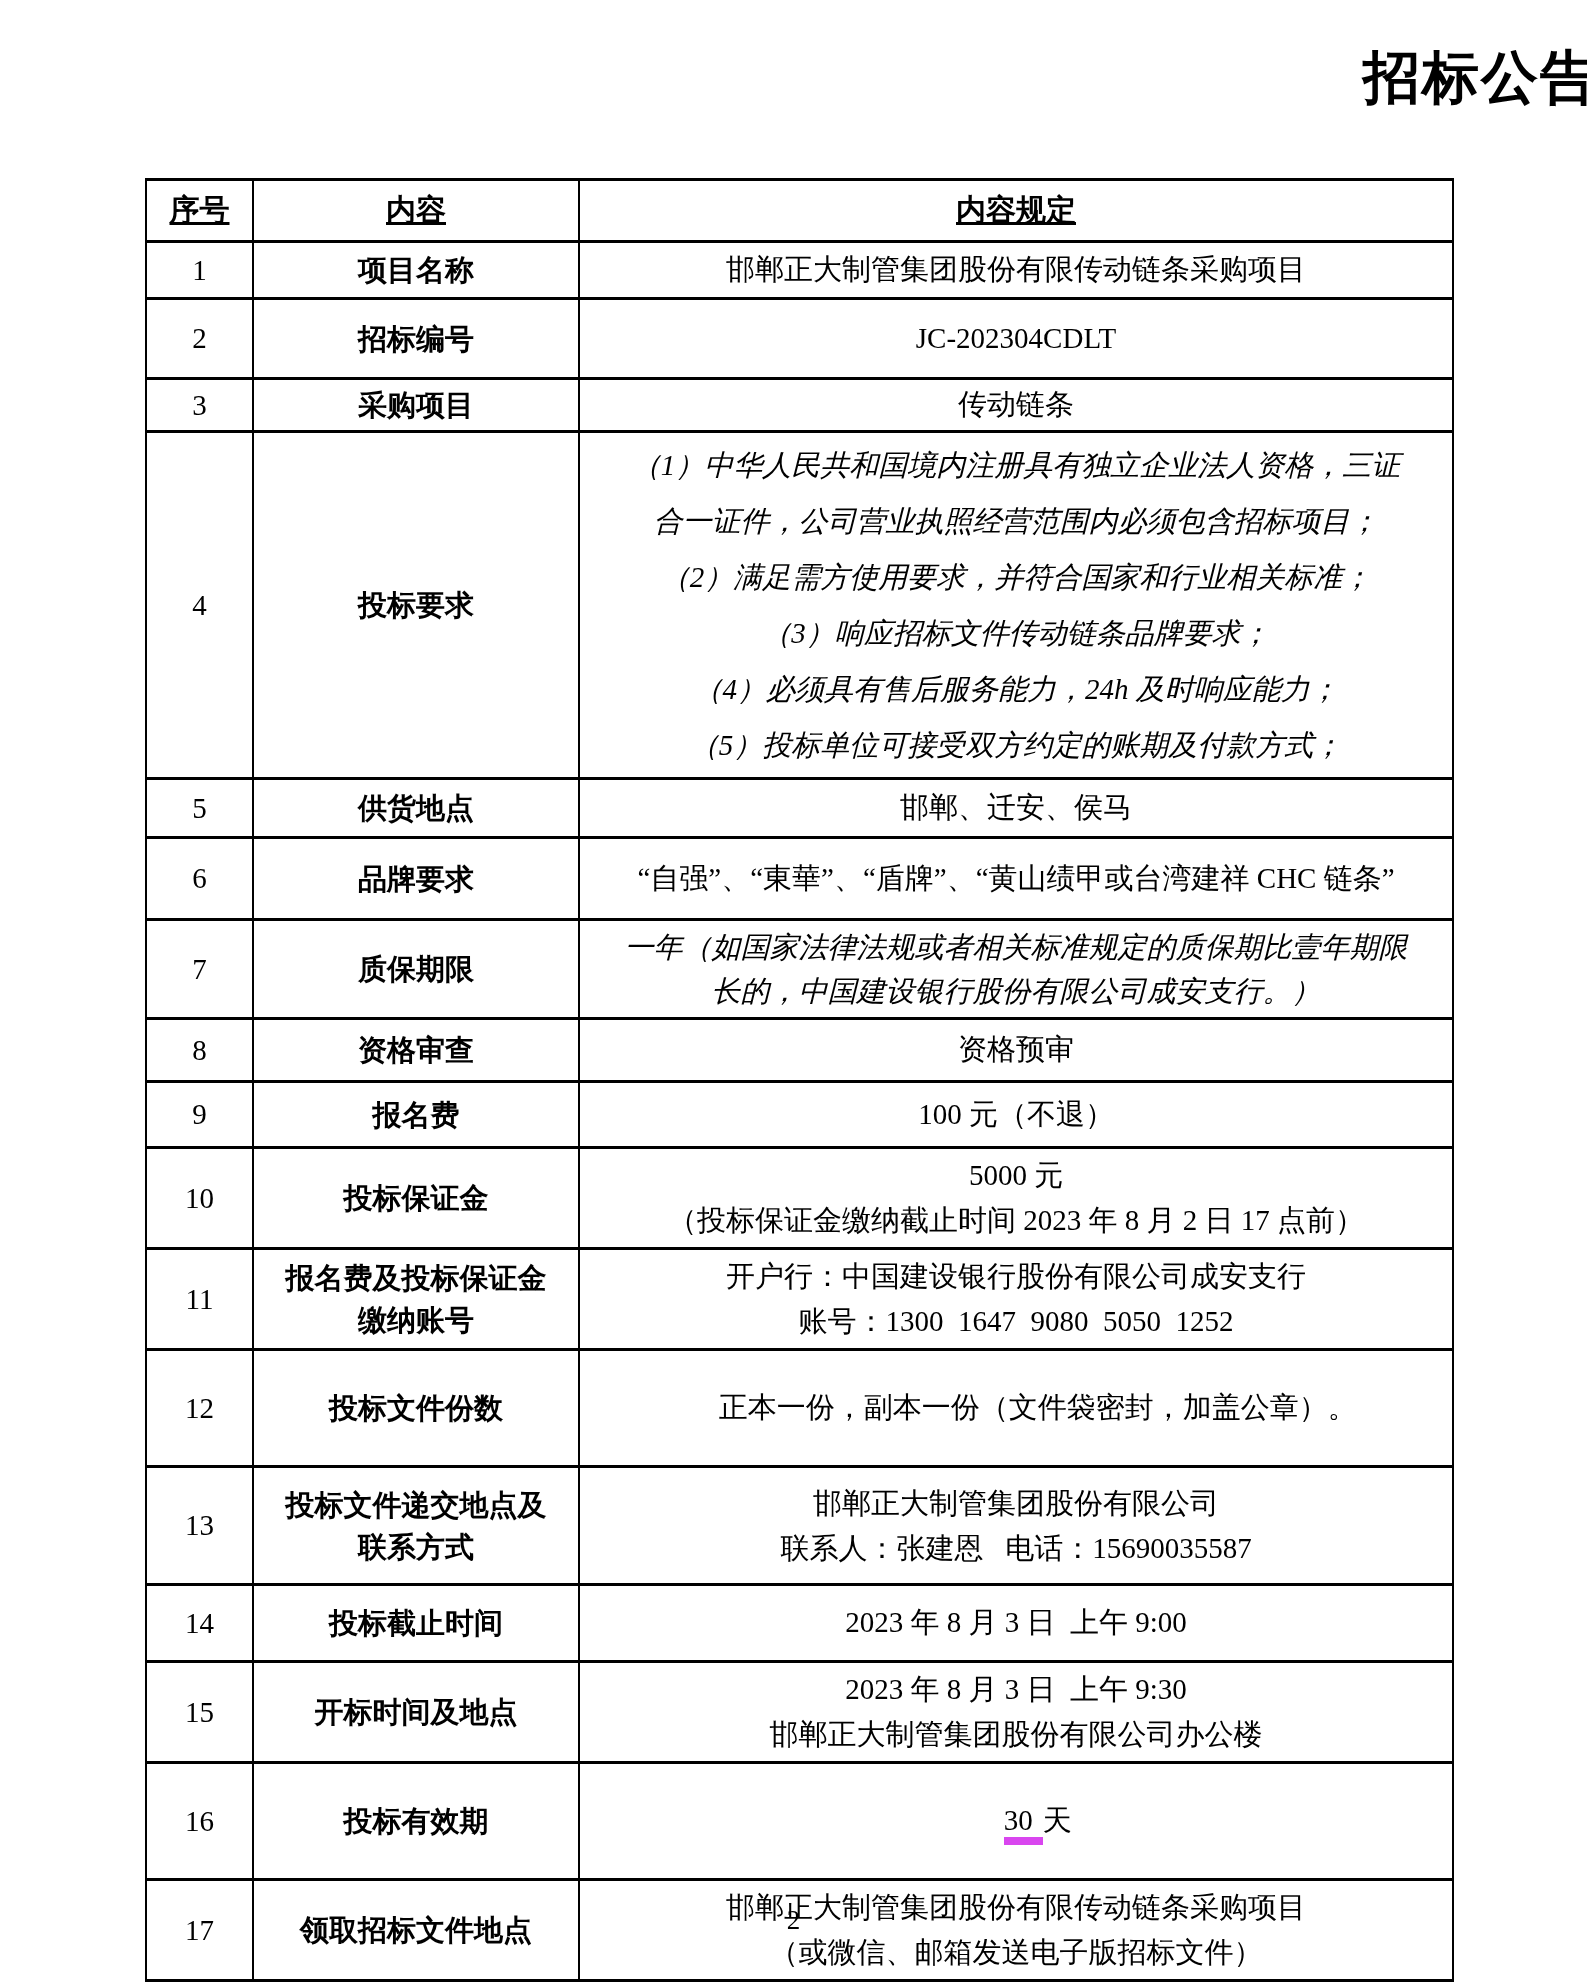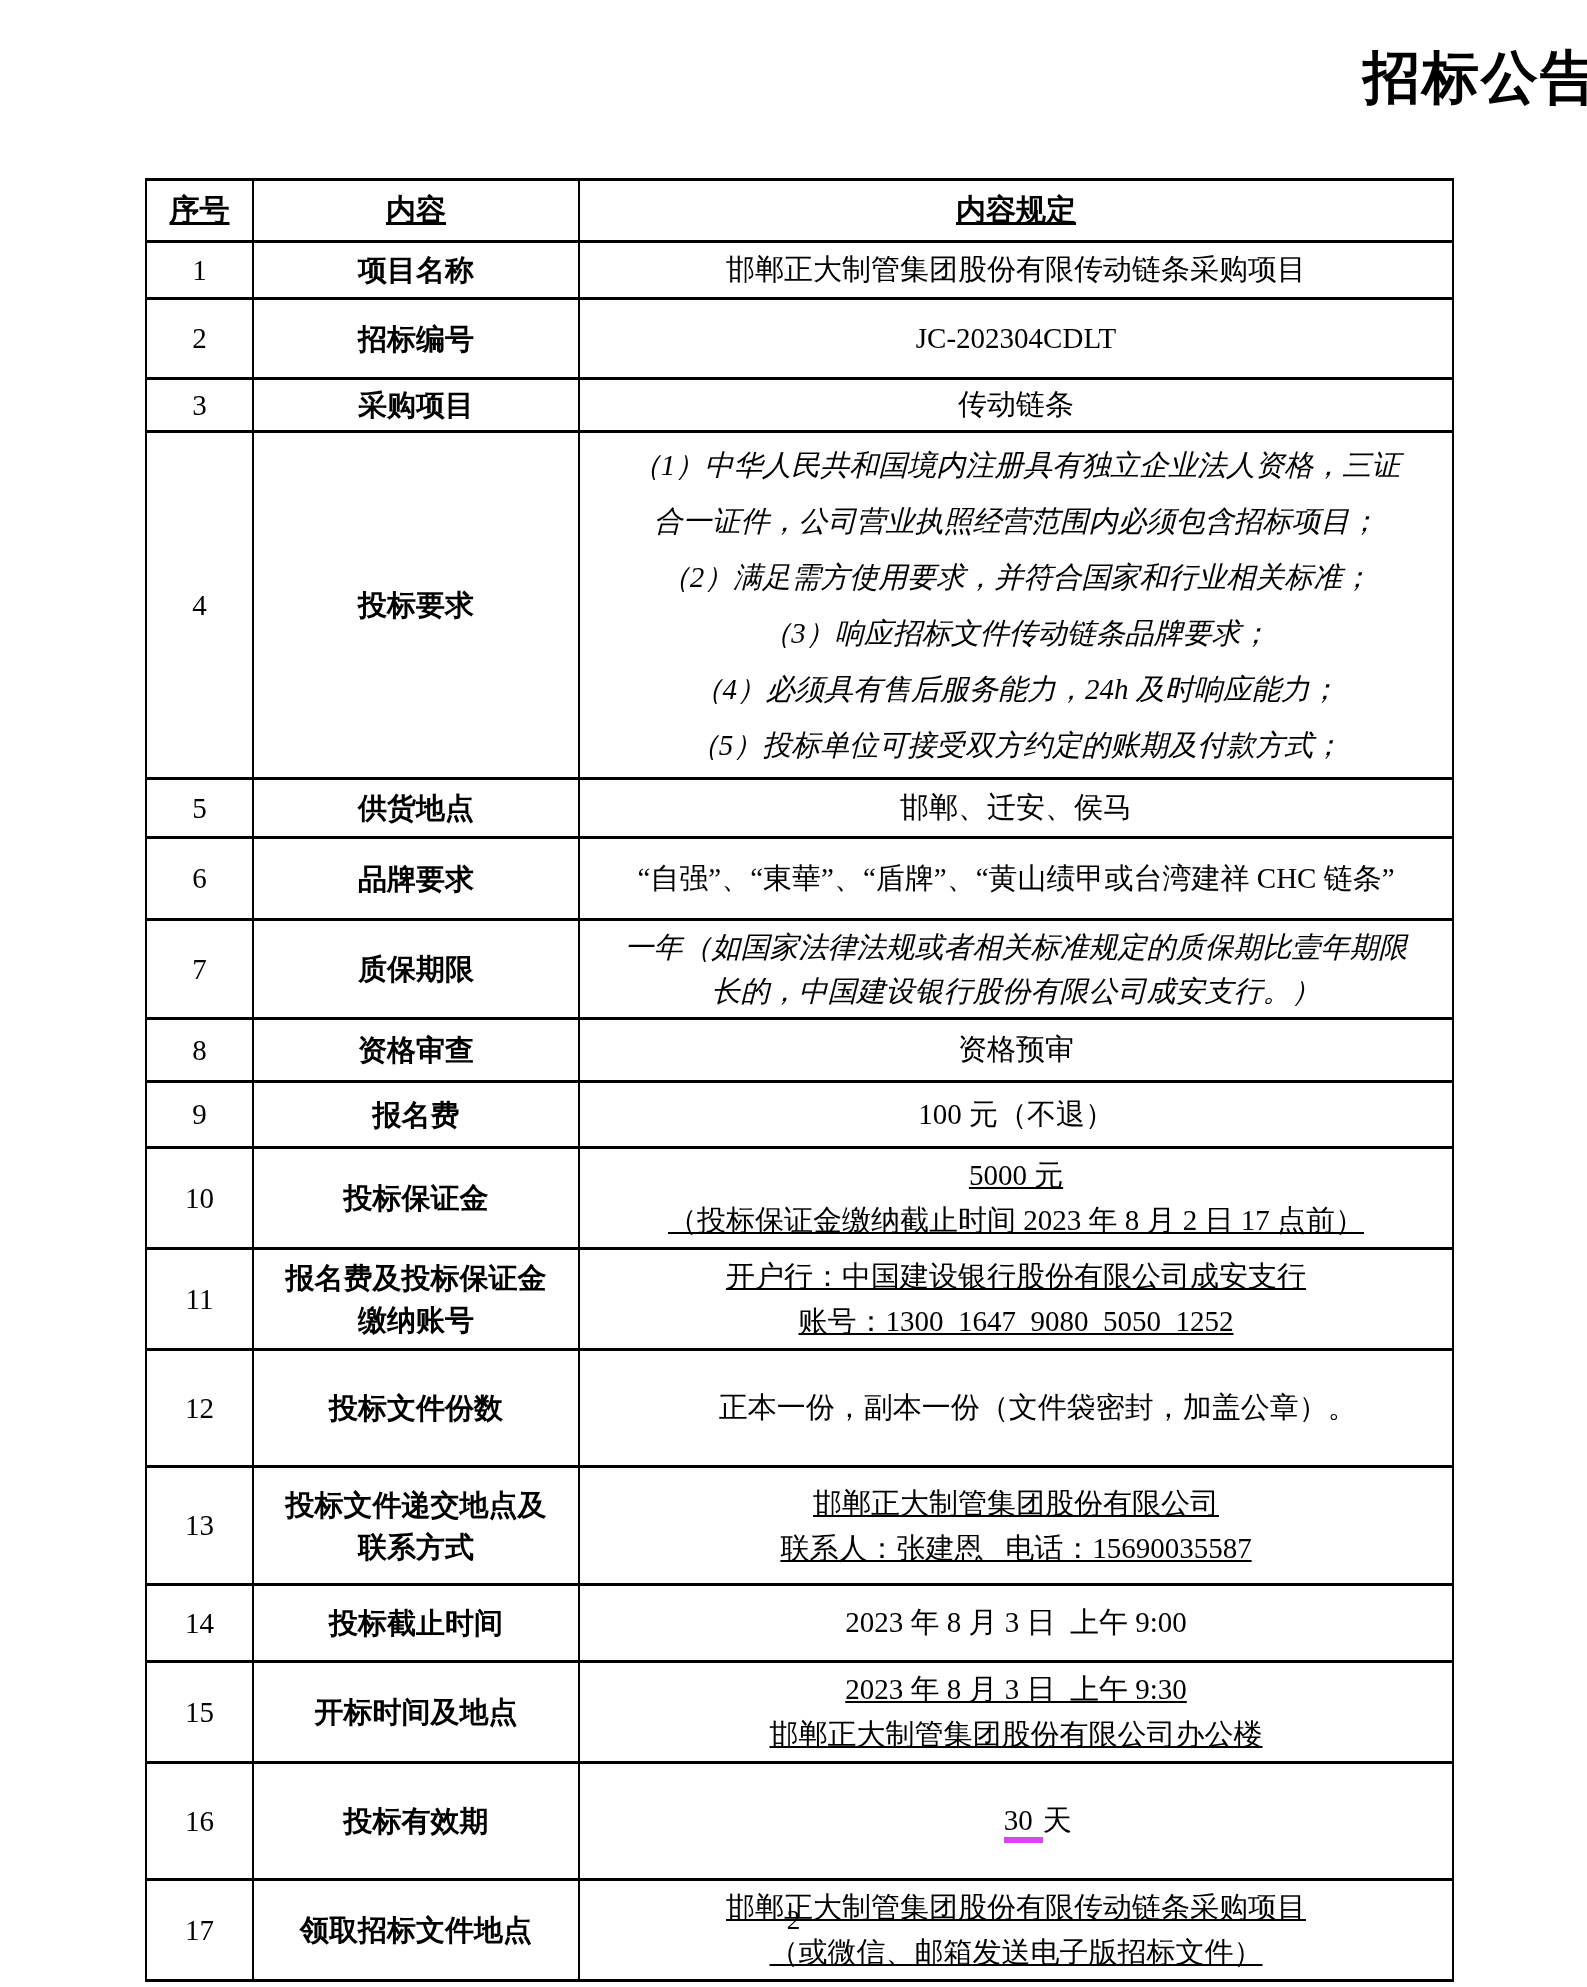--- a/index.html
+++ b/index.html
@@ -34,23 +34,23 @@
     padding:4px 10px;
     white-space:pre-wrap;
     overflow:hidden;
   }
   table.announcement th { font-size:30px; font-weight:bold;text-decoration:underline; }
   td.lbl { font-weight:bold; font-size:30px; line-height:42px; }
   td.num { font-size:29px; }
   td.left { text-align:left; padding-left:24px; padding-right:16px;font-style:italic; }
   td.lh56 { line-height:56px; }
   td.lh44 { line-height:44px; }
-  td.lh45 { line-height:45px;text-decoration:underline; }
+  td.lh45 { line-height:45px; }
   .bold { font-weight:normal; }
-  .u { border-bottom:6px solid #d946ef; padding-right:10px; padding-bottom:1px; }
+  .u { border-bottom:8px solid #d946ef; padding-right:10px; padding-bottom:1px; }
   .page-num {
     position:absolute; top:1905px; left:0; width:100%;
     text-align:center; font-size:27px;
   }
 </style>
 </head>
 <body>
 
 <div class="title">招标公告</div>
 

